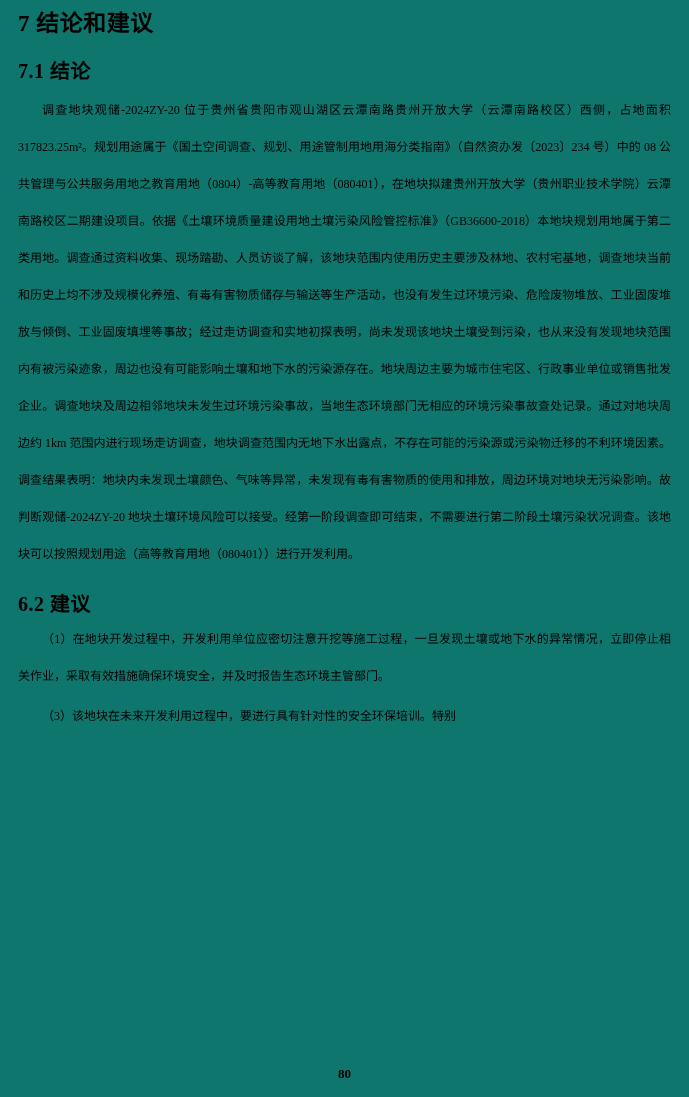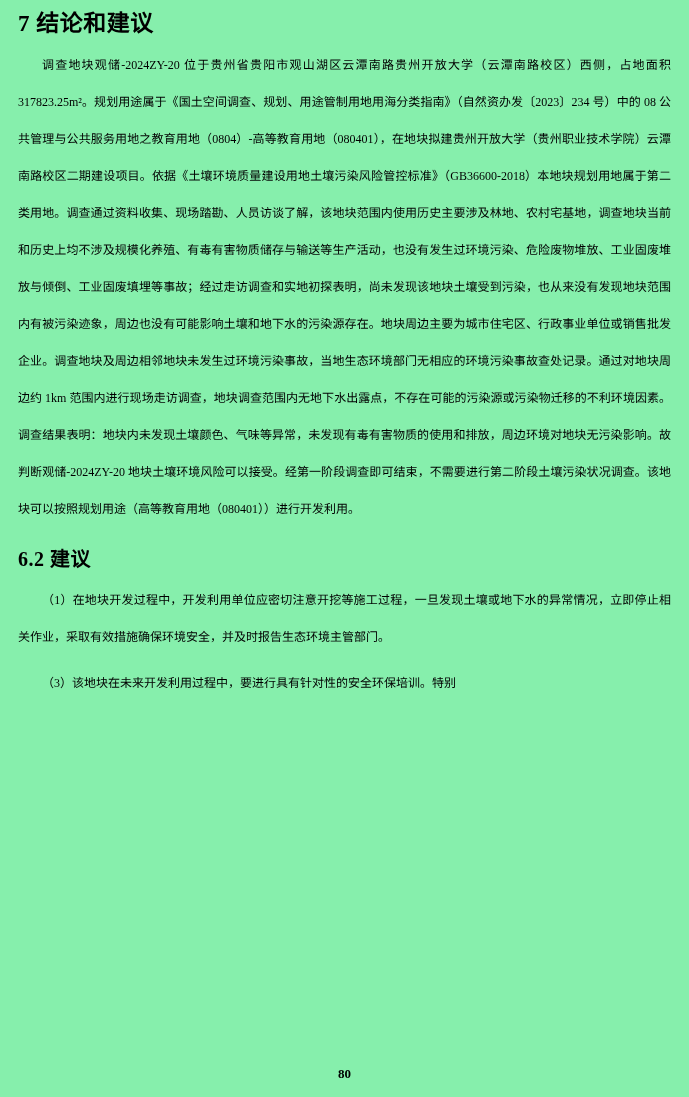--- a/index.html
+++ b/index.html
@@ -5,21 +5,21 @@
   html, body {
     margin: 0;
     padding: 0;
     background: #ffffff;
   }
   .page {
     position: relative;
     width: 689px;
     height: 1097px;
     margin: 0;
-    background: #86efac;
+    background: #0f766e;
     color: #000000;
     font-family: "Liberation Serif", "DejaVu Serif", serif;
     box-sizing: border-box;
     padding: 8px 18px 0 18px;
     overflow: hidden;
   }
   .chapter-title {
     font-size: 23px;
     font-weight: 700;
     line-height: 32px;
@@ -35,40 +35,41 @@
   }
   .para {
     font-size: 12px;
     line-height: 37px;
     text-align: justify;
     text-indent: 2em;
     margin: 7px 0 0 0;
     word-break: break-word;
   }
   .para.rec {
-    margin-top: 9px;
+    margin-top: 3px;
   }
   .page-number {
     position: absolute;
     top: 1064px;
     left: 0;
     width: 100%;
     text-align: center;
     font-size: 13px;
     line-height: 20px;
     font-weight: bold;
   }
 </style>
 </head>
 <body>
 
 <div class="page">
 
   <h1 class="chapter-title">7 结论和建议</h1>
 
+  <h2 class="section-heading">7.1 结论</h2>
 
   <p class="para">调查地块观储-2024ZY-20 位于贵州省贵阳市观山湖区云潭南路贵州开放大学（云潭南路校区）西侧，占地面积 317823.25m²。规划用途属于《国土空间调查、规划、用途管制用地用海分类指南》（自然资办发〔2023〕234 号）中的 08 公共管理与公共服务用地之教育用地（0804）-高等教育用地（080401），在地块拟建贵州开放大学（贵州职业技术学院）云潭南路校区二期建设项目。依据《土壤环境质量建设用地土壤污染风险管控标准》（GB36600-2018）本地块规划用地属于第二类用地。调查通过资料收集、现场踏勘、人员访谈了解，该地块范围内使用历史主要涉及林地、农村宅基地，调查地块当前和历史上均不涉及规模化养殖、有毒有害物质储存与输送等生产活动，也没有发生过环境污染、危险废物堆放、工业固废堆放与倾倒、工业固废填埋等事故；经过走访调查和实地初探表明，尚未发现该地块土壤受到污染，也从来没有发现地块范围内有被污染迹象，周边也没有可能影响土壤和地下水的污染源存在。地块周边主要为城市住宅区、行政事业单位或销售批发企业。调查地块及周边相邻地块未发生过环境污染事故，当地生态环境部门无相应的环境污染事故查处记录。通过对地块周边约 1km 范围内进行现场走访调查，地块调查范围内无地下水出露点，不存在可能的污染源或污染物迁移的不利环境因素。调查结果表明：地块内未发现土壤颜色、气味等异常，未发现有毒有害物质的使用和排放，周边环境对地块无污染影响。故判断观储-2024ZY-20 地块土壤环境风险可以接受。经第一阶段调查即可结束，不需要进行第二阶段土壤污染状况调查。该地块可以按照规划用途（高等教育用地（080401））进行开发利用。</p>
 
   <h2 class="section-heading">6.2 建议</h2>
 
   <p class="para rec">（1）在地块开发过程中，开发利用单位应密切注意开挖等施工过程，一旦发现土壤或地下水的异常情况，立即停止相关作业，采取有效措施确保环境安全，并及时报告生态环境主管部门。</p>
 
 
   <p class="para rec">（3）该地块在未来开发利用过程中，要进行具有针对性的安全环保培训。特别</p>
 

